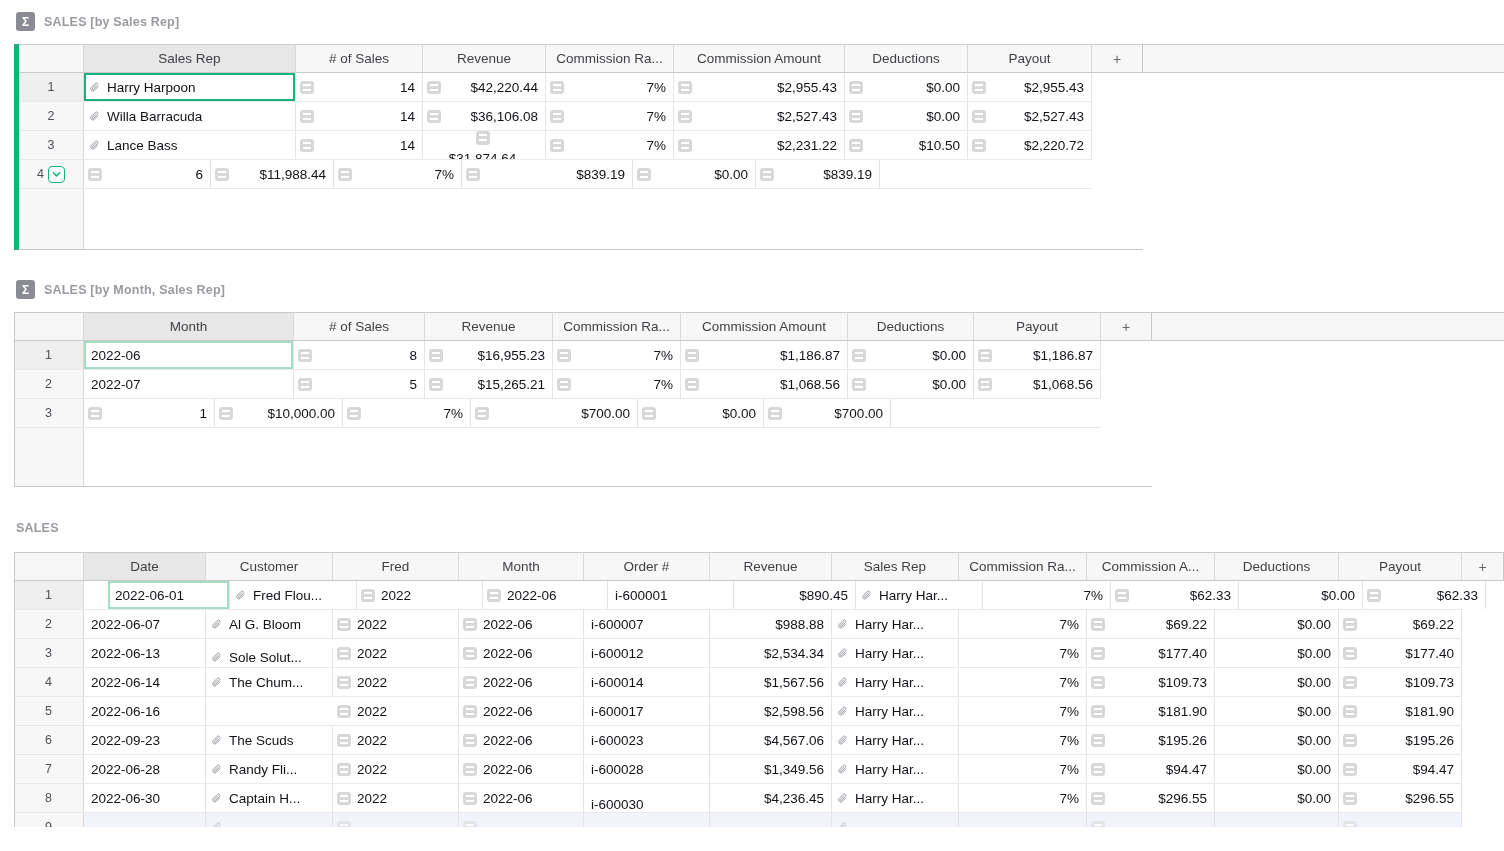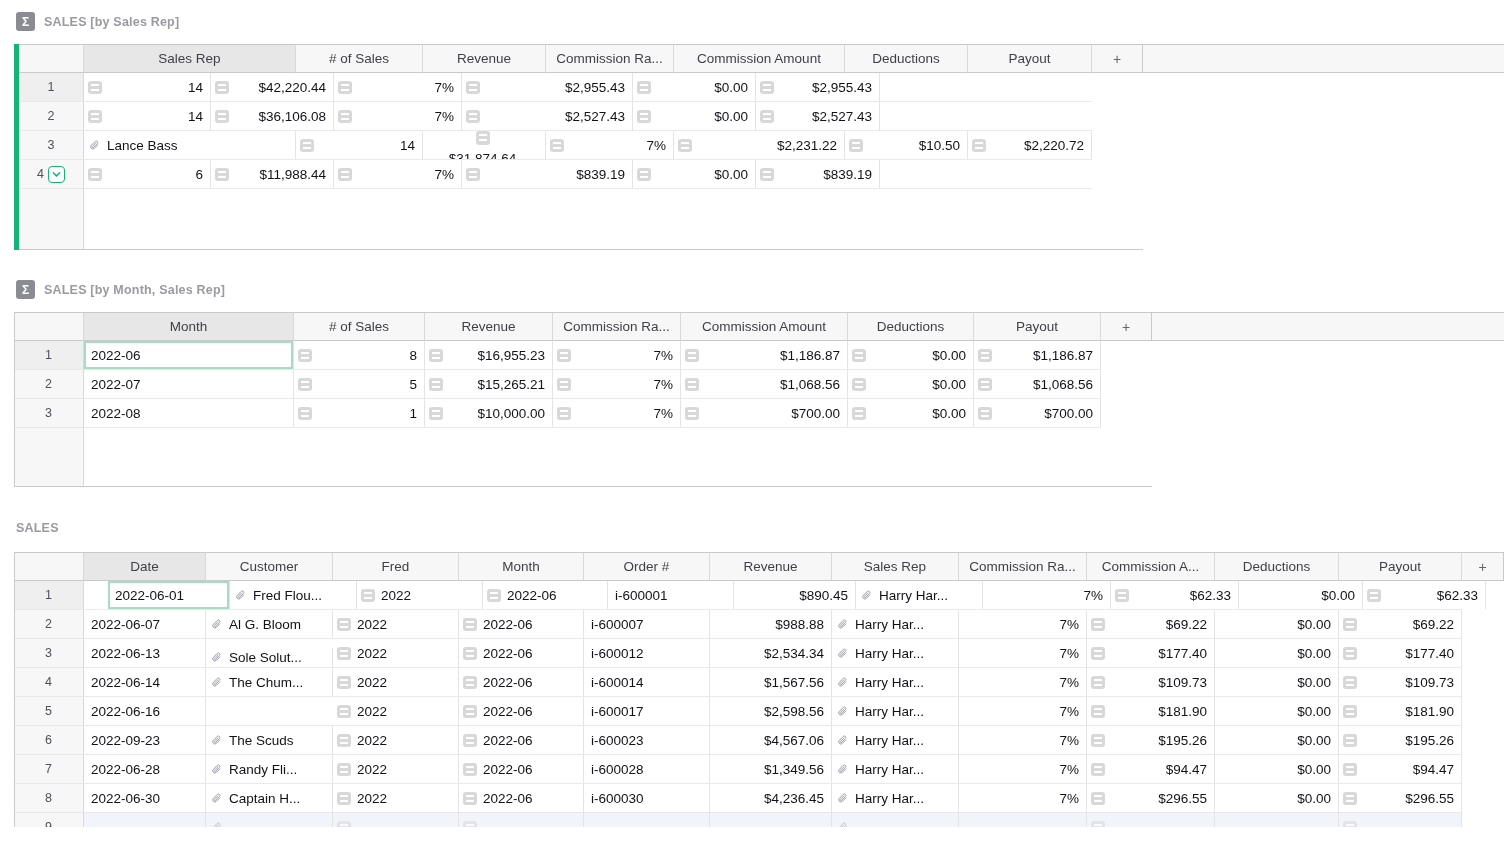--- a/index.html
+++ b/index.html
@@ -81,20 +81,28 @@
         <div class="hcell" style="width: 128px;">Commission Ra...</div>
         <div class="hcell" style="width: 171px;">Commission Amount</div>
         <div class="hcell" style="width: 123px;">Deductions</div>
         <div class="hcell" style="width: 124px;">Payout</div>
         <div class="hcell plus" style="width: 51px;">+</div>
       </div>
       <div class="row" style="width: 1073px;">
         <div class="ncell sel" style="width: 65px;">
           <span>1</span>
         </div>
+        <div class="cell has-icon cursor-active" style="width: 212px;">
+          <div class="clip-icon">
+            <svg width="13" height="13" viewBox="0 0 16 16">
+              <path d="M12.1 7.2 7.8 11.5a2.6 2.6 0 0 1-3.7-3.7l4.8-4.8a1.8 1.8 0 0 1 2.6 2.6l-4.6 4.6a.9.9 0 0 1-1.3-1.3l4-4" fill="none" stroke="#90909a" stroke-width="1.1" stroke-linecap="round"></path>
+            </svg>
+          </div>
+          <span class="val">Harry Harpoon</span>
+        </div>
         <div class="cell r has-icon" style="width: 127px;">
           <div class="ficon"></div>
           <span class="val">14</span>
         </div>
         <div class="cell r has-icon" style="width: 123px; gap: 11px;">
           <div class="ficon"></div>
           <span class="val">$42,220.44</span>
         </div>
         <div class="cell r has-icon" style="width: 128px;">
           <div class="ficon"></div>
@@ -109,20 +117,28 @@
           <span class="val">$0.00</span>
         </div>
         <div class="cell r has-icon" style="width: 124px;">
           <div class="ficon"></div>
           <span class="val">$2,955.43</span>
         </div>
       </div>
       <div class="row" style="width: 1073px;">
         <div class="ncell" style="width: 65px;">
           <span>2</span>
+        </div>
+        <div class="cell has-icon" style="width: 212px;">
+          <div class="clip-icon">
+            <svg width="13" height="13" viewBox="0 0 16 16">
+              <path d="M12.1 7.2 7.8 11.5a2.6 2.6 0 0 1-3.7-3.7l4.8-4.8a1.8 1.8 0 0 1 2.6 2.6l-4.6 4.6a.9.9 0 0 1-1.3-1.3l4-4" fill="none" stroke="#90909a" stroke-width="1.1" stroke-linecap="round"></path>
+            </svg>
+          </div>
+          <span class="val">Willa Barracuda</span>
         </div>
         <div class="cell r has-icon" style="width: 127px;">
           <div class="ficon"></div>
           <span class="val">14</span>
         </div>
         <div class="cell r has-icon" style="width: 123px;">
           <div class="ficon"></div>
           <span class="val">$36,106.08</span>
         </div>
         <div class="cell r has-icon" style="width: 128px;">
@@ -296,23 +312,20 @@
           <span class="val">$0.00</span>
         </div>
         <div class="cell r has-icon" style="width: 127px;">
           <div class="ficon"></div>
           <span class="val">$1,068.56</span>
         </div>
       </div>
       <div class="row" style="width: 1087px;">
         <div class="ncell" style="width: 70px;">
           <span>3</span>
-        </div>
-        <div class="cell" style="width: 210px;">
-          <span class="val">2022-08</span>
         </div>
         <div class="cell r has-icon" style="width: 131px;">
           <div class="ficon"></div>
           <span class="val">1</span>
         </div>
         <div class="cell r has-icon" style="width: 128px;">
           <div class="ficon"></div>
           <span class="val">$10,000.00</span>
         </div>
         <div class="cell r has-icon" style="width: 128px;">
@@ -737,21 +750,21 @@
           <span class="val">Captain H...</span>
         </div>
         <div class="cell has-icon" style="width: 126px;">
           <div class="ficon"></div>
           <span class="val">2022</span>
         </div>
         <div class="cell has-icon" style="width: 125px;">
           <div class="ficon"></div>
           <span class="val">2022-06</span>
         </div>
-        <div class="cell" style="width: 126px;">
+        <div class="cell" style="width: 126px; align-items: flex-end;">
           <span class="val">i-600030</span>
         </div>
         <div class="cell r" style="width: 122px;">
           <span class="val">$4,236.45</span>
         </div>
         <div class="cell has-icon" style="width: 127px;">
           <div class="clip-icon">
             <svg width="13" height="13" viewBox="0 0 16 16">
               <path d="M12.1 7.2 7.8 11.5a2.6 2.6 0 0 1-3.7-3.7l4.8-4.8a1.8 1.8 0 0 1 2.6 2.6l-4.6 4.6a.9.9 0 0 1-1.3-1.3l4-4" fill="none" stroke="#90909a" stroke-width="1.1" stroke-linecap="round"></path>
             </svg>

